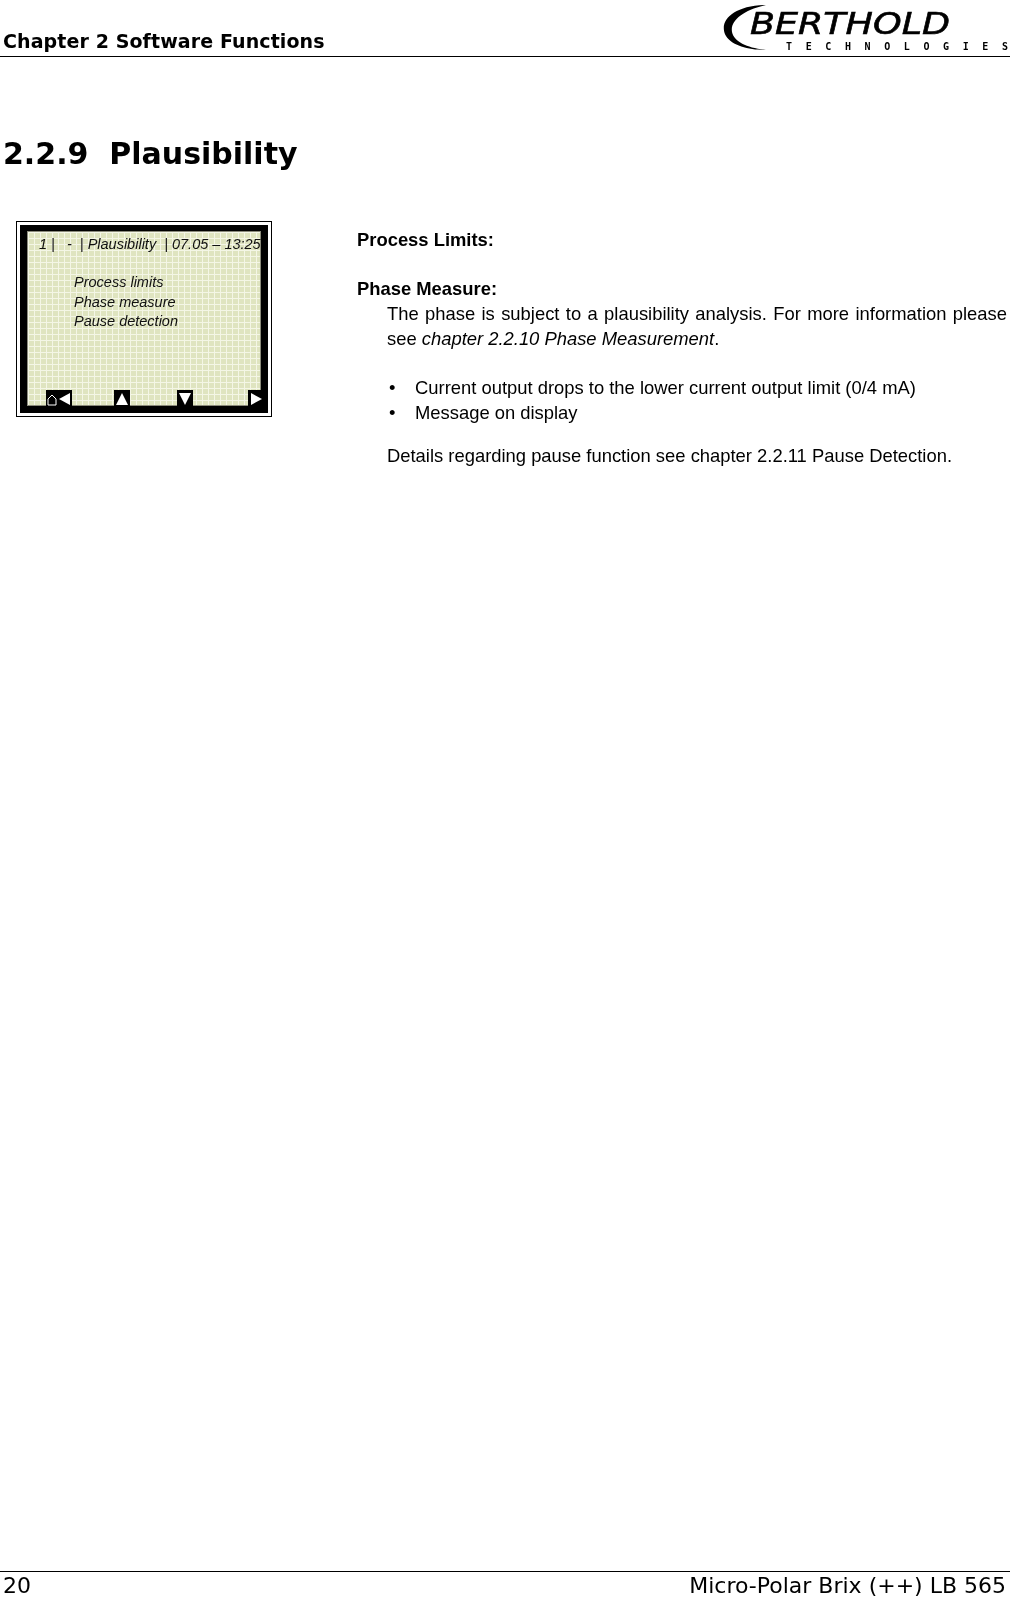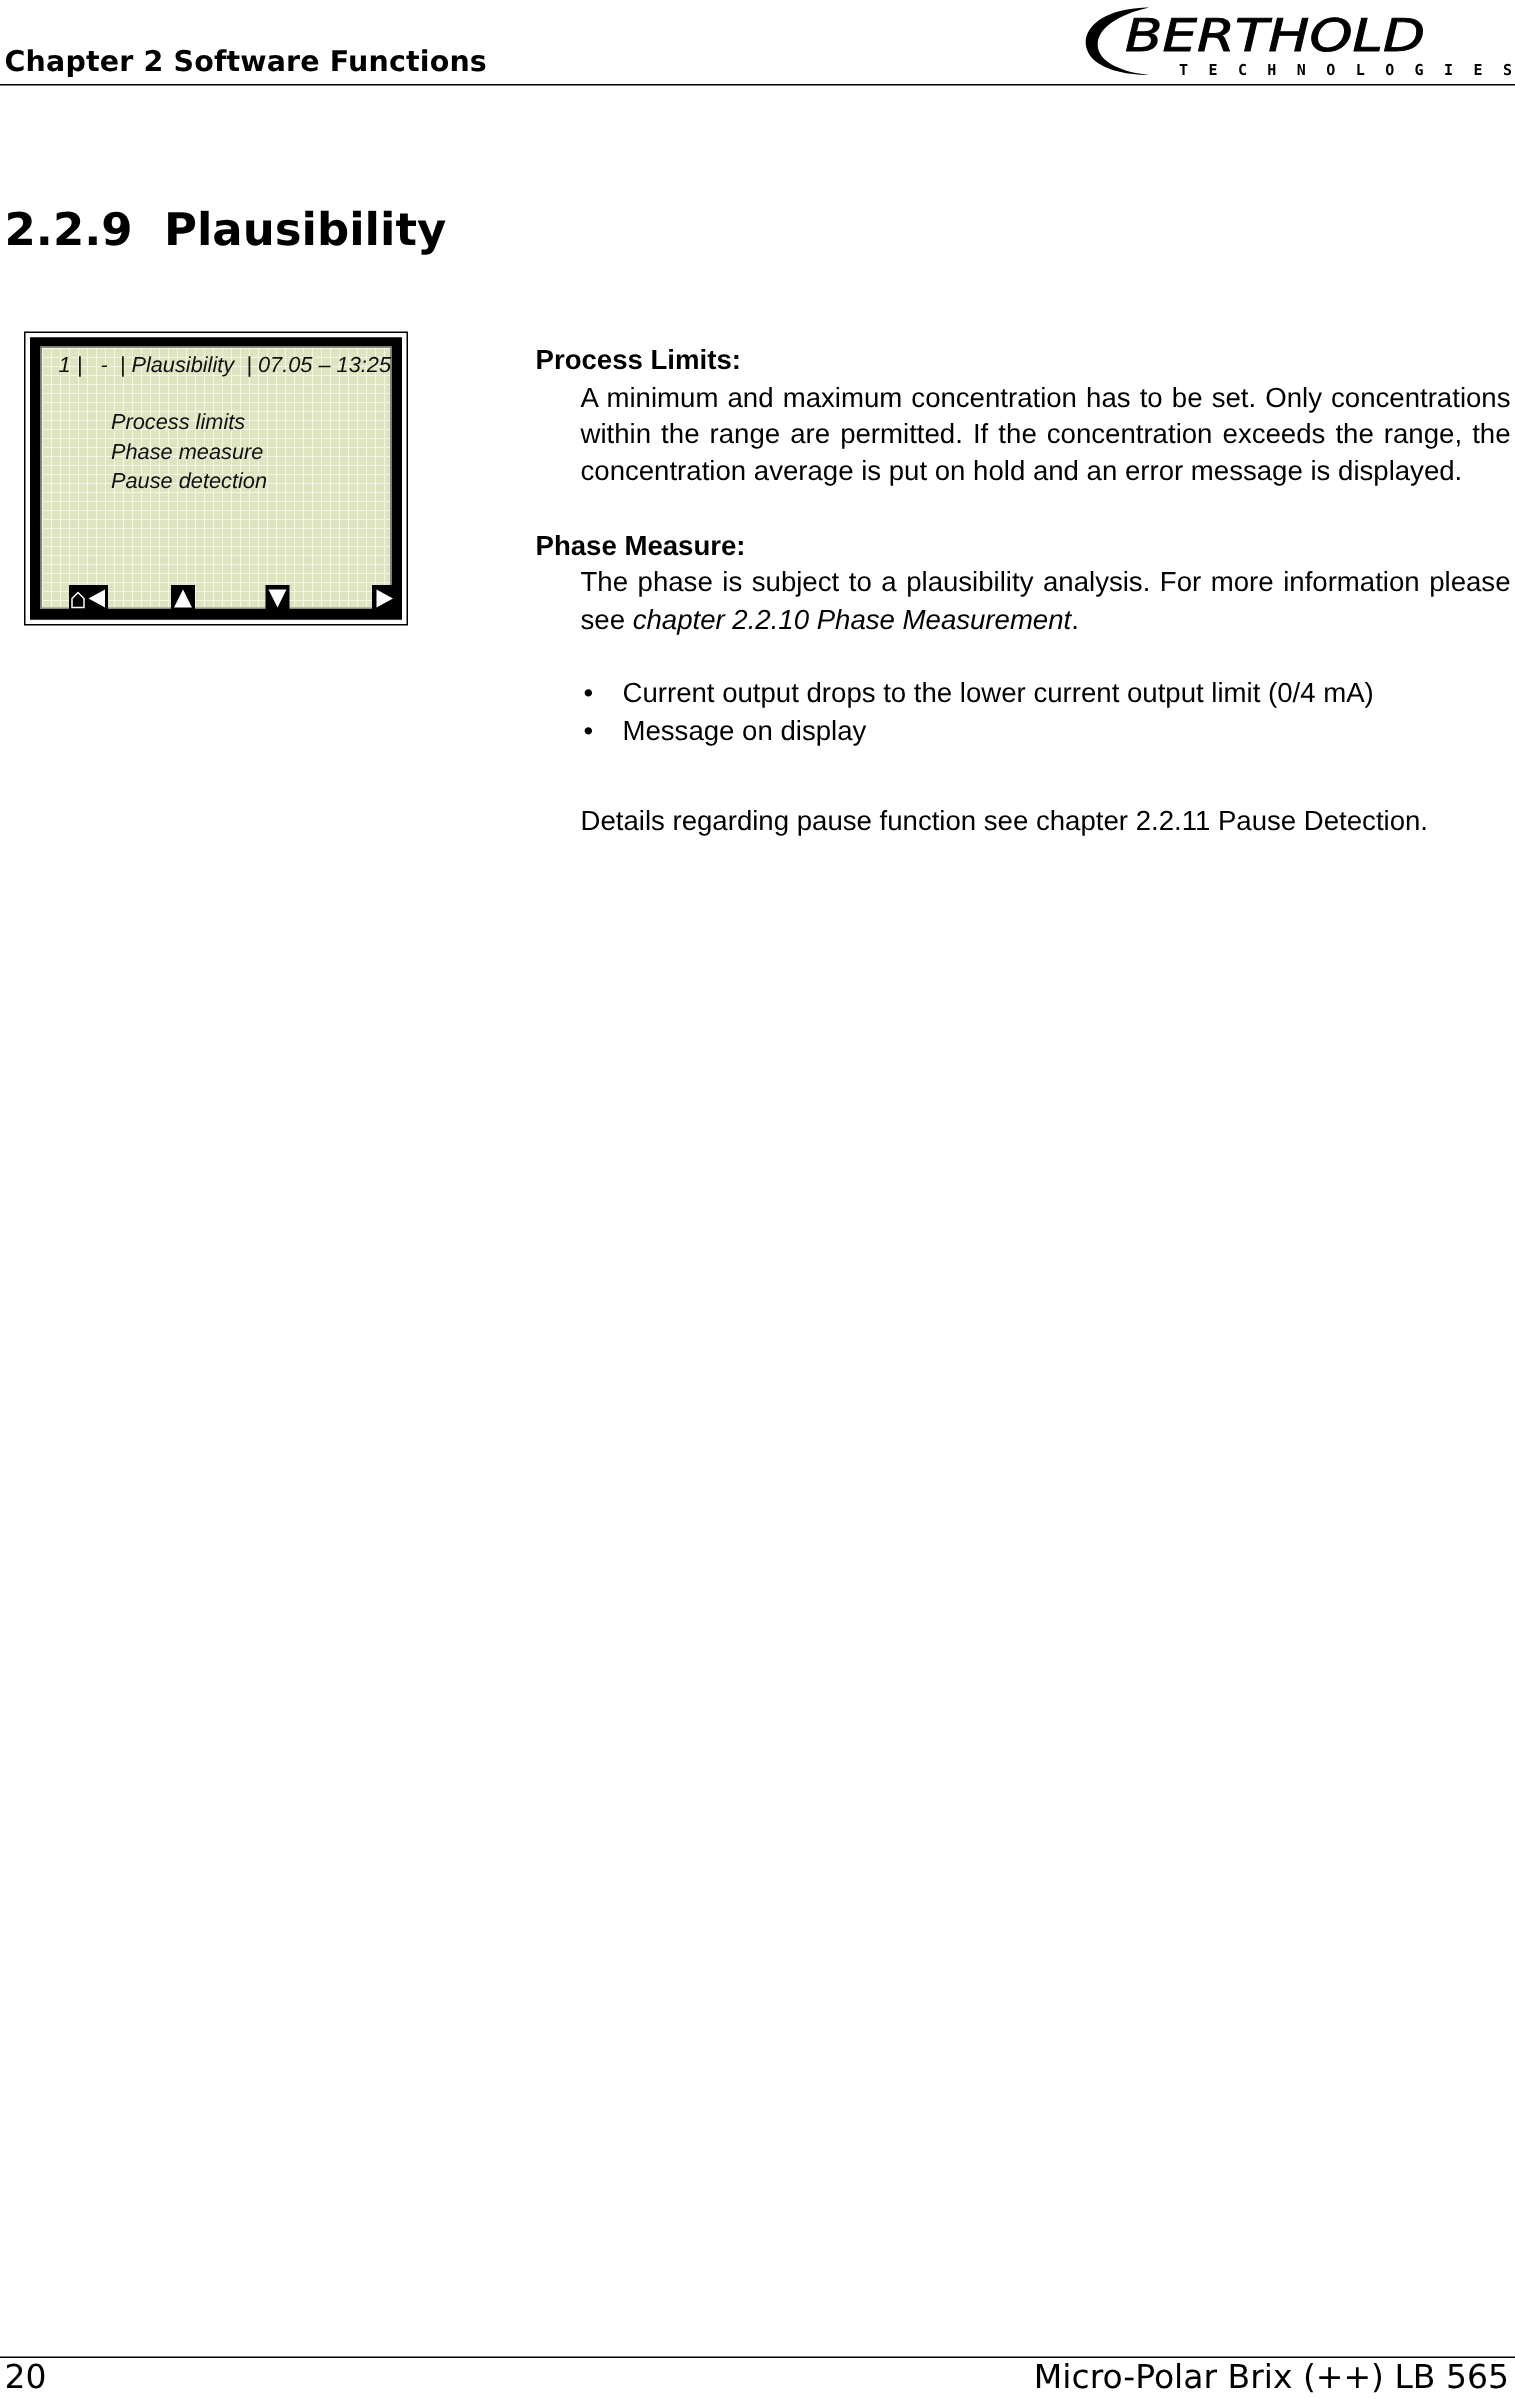--- a/index.html
+++ b/index.html
@@ -63,21 +63,21 @@
     }
     .block { margin-bottom: 24.7px; }
     .block-heading { font-weight: bold; }
     .block-body { margin-left: 30px; text-align: justify; hyphens: manual; }
     .em { font-style: italic; }
     ul.bullets { list-style: none; margin: 0; padding: 0; margin-left: 30px; }
     ul.bullets li { position: relative; padding-left: 28px; text-align: justify; }
     ul.bullets li::before {
       content: "\2022"; position: absolute; left: 2px; top: 0;
     }
-    .details { margin-left: 30px; margin-top: 35px; text-align: justify; }
+    .details { margin-left: 30px; margin-top: 18px; text-align: justify; }
 
     .footer-rule { position: absolute; left: 0; top: 1571px; width: 1010px; height: 1px; background: #000; }
     .page-number {
       position: absolute; left: 3px; top: 1573px;
       font-family: "DejaVu Sans", sans-serif; font-weight: normal; font-size: 22px;
     }
     .product-name {
       position: absolute; right: 4px; top: 1573px;
       font-family: "DejaVu Sans", sans-serif; font-size: 22px;
     }
@@ -129,21 +129,20 @@
           <path d="M3 3 L3 15 L14 9 Z" fill="#fff"></path>
         </svg>
       </div>
     </div>
   </div>
 </div>
 
 <div class="text-col">
   <div class="block">
     <div class="block-heading">Process Limits:</div>
-    <div class="block-body">A minimum and maximum concentration has to be set. Only concentrations within the range are permitted. If the concentration exceeds the range, the concentration aver­age is put on hold and an error message is displayed.</div>
   </div>
 
   <div class="block">
     <div class="block-heading">Phase Measure:</div>
     <div class="block-body"><span>The phase is subject to a plausibility analysis. For more in­formation please see </span><span class="em">chapter 2.2.10 Phase Measurement</span><span>.</span></div>
   </div>
 
   <div class="block">
     <ul class="bullets">
       <li>Current output drops to the lower current output limit (0/4 mA)</li>

